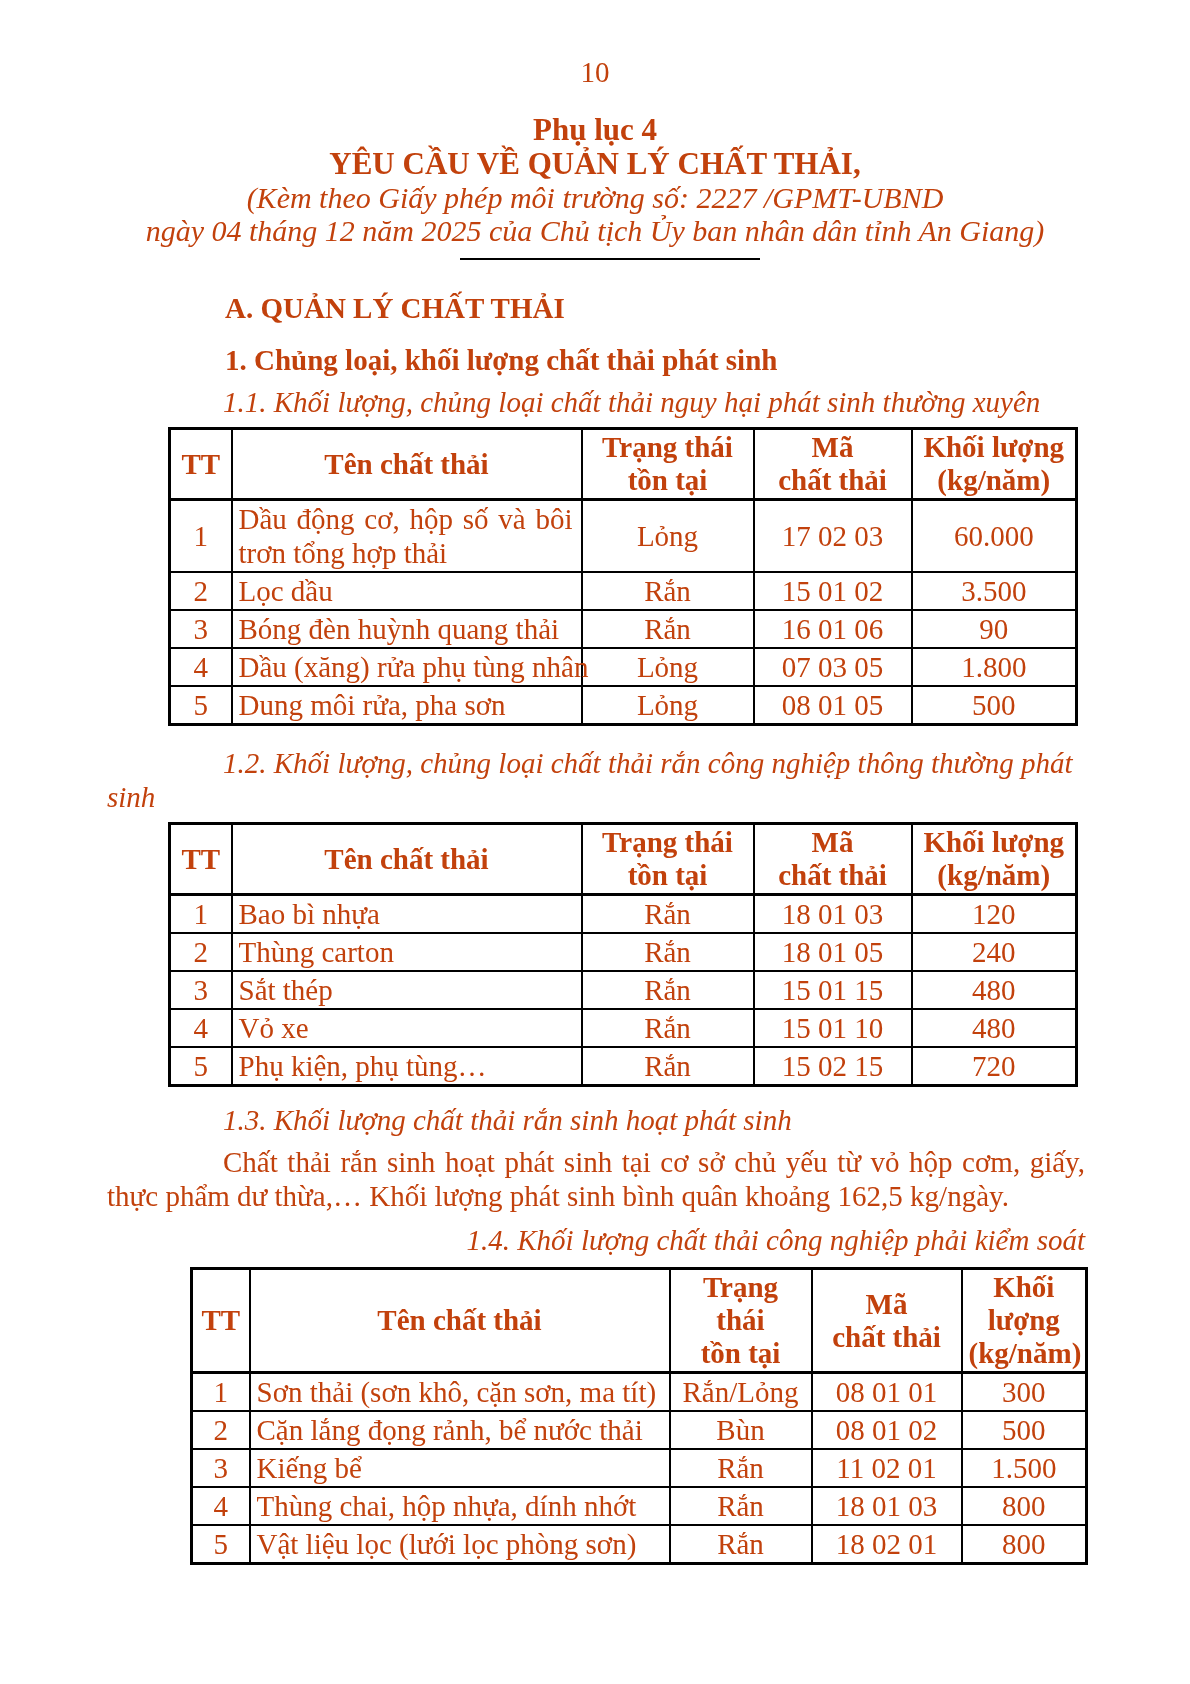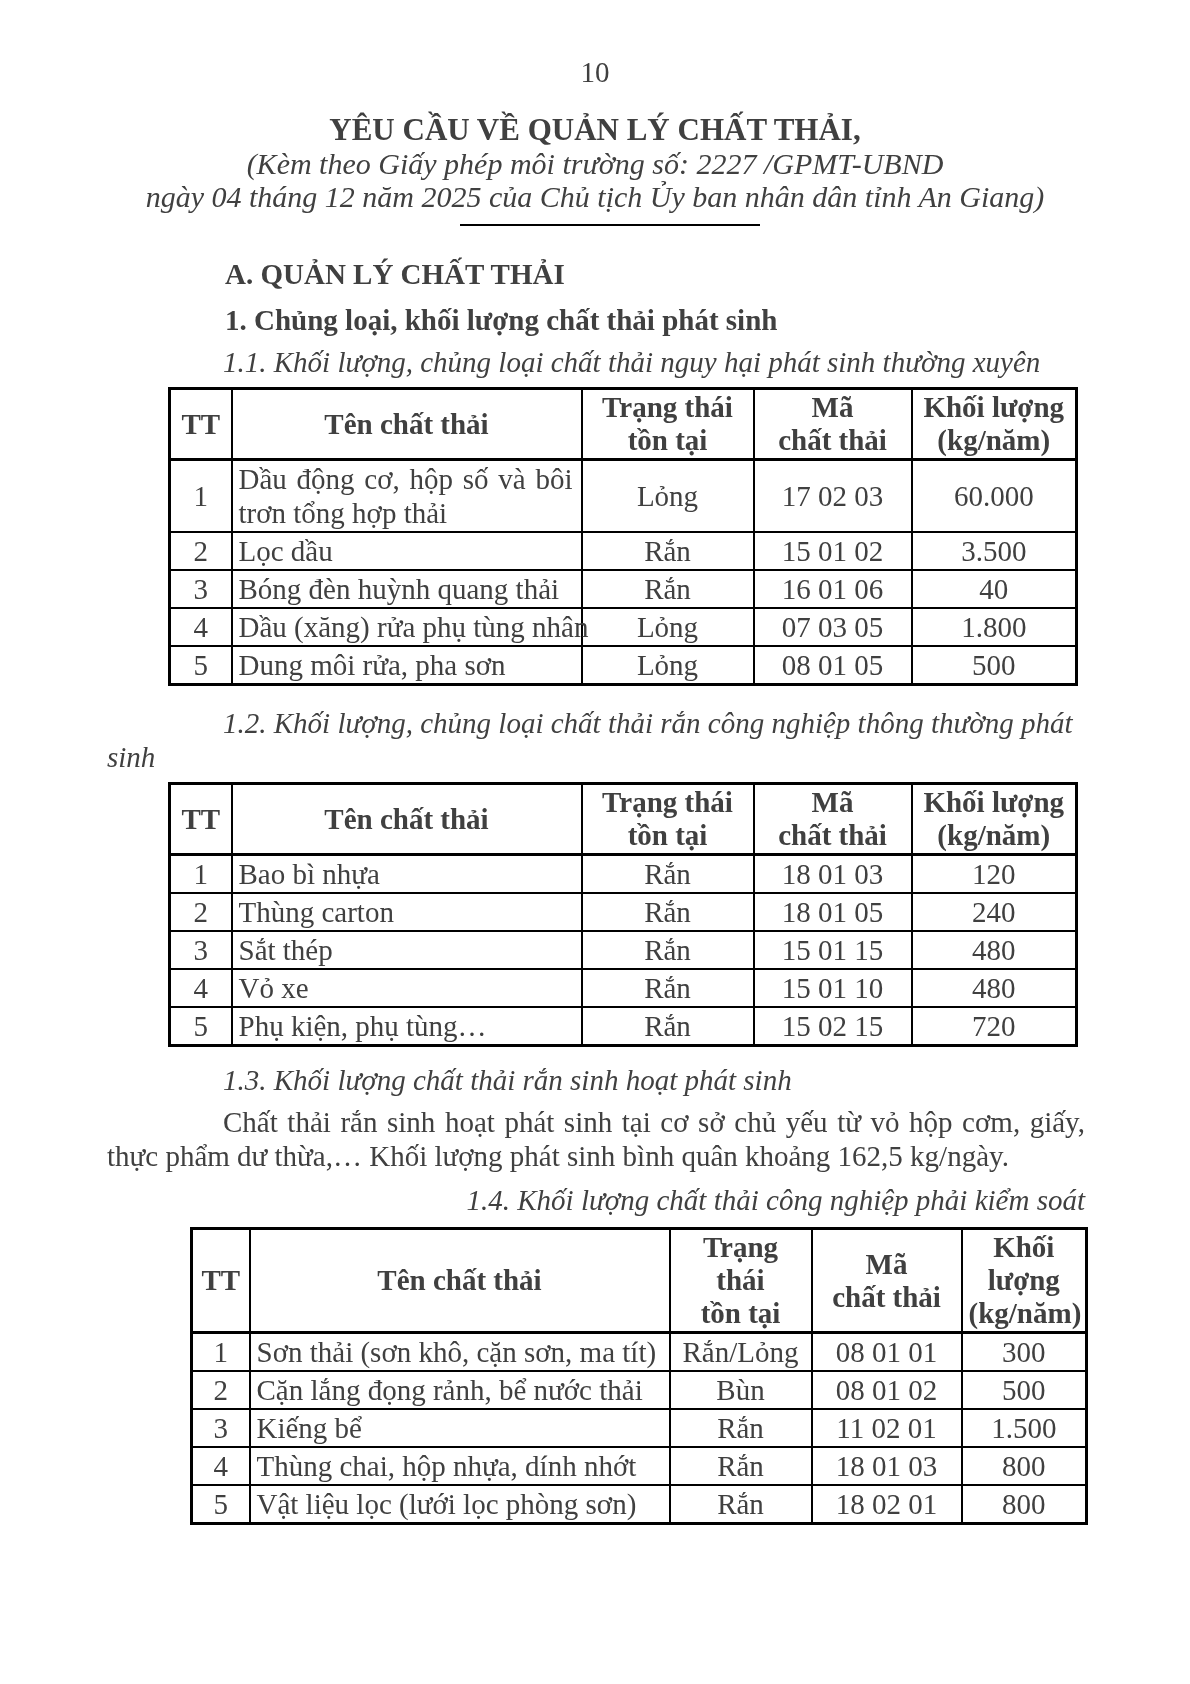--- a/index.html
+++ b/index.html
@@ -6,21 +6,21 @@
     margin: 0;
     padding: 0;
     background: #ffffff;
   }
   .page {
     position: relative;
     width: 1190px;
     height: 1684px;
     margin: 0 auto;
     background: #ffffff;
-    color: #404040;
+    color: #c2410c;
     font-family: "Liberation Serif", "DejaVu Serif", serif;
     font-size: 29px;
     box-sizing: border-box;
     padding-top: 56px;
     overflow: hidden;
   }
   .pageno {
     text-align: center;
     line-height: 33px;
   }
@@ -40,21 +40,21 @@
   }
   .separator {
     width: 300px;
     height: 0;
     border-top: 2px solid #000;
     margin: 11px auto 0 auto;
     position: relative;
     left: 15px;
   }
   .heading-a {
-    margin: 31px 0 12px 225px;
+    margin: 31px 0 18px 225px;
     font-weight: bold;
     line-height: 34px;
   }
   .heading-1 {
     margin: 9px 0 0 225px;
     font-weight: bold;
     line-height: 34px;
   }
   .sub-heading {
     margin: 8px 0 0 107px;
@@ -118,20 +118,21 @@
   .t14-heading { margin-top: 10px; text-align: right; }
 </style>
 </head>
 <body>
 
 <div class="page">
 
   <div class="pageno">10</div>
 
   <div class="doc-header">
+    <div class="bold-line">Phụ lục 4</div>
     <div class="bold-line">YÊU CẦU VỀ QUẢN LÝ CHẤT THẢI,</div>
     <div class="italic-line">(Kèm theo Giấy phép môi trường số: 2227 /GPMT-UBND</div>
     <div class="italic-line">ngày 04 tháng 12 năm 2025 của Chủ tịch Ủy ban nhân dân tỉnh An Giang)</div>
   </div>
 
   <div class="separator"></div>
 
   <div class="heading-a">A. QUẢN LÝ CHẤT THẢI</div>
   <div class="heading-1">1. Chủng loại, khối lượng chất thải phát sinh</div>
 
@@ -170,21 +171,21 @@
         <td class="cell-name nowrap">Lọc dầu</td>
         <td>Rắn</td>
         <td>15 01 02</td>
         <td>3.500</td>
       </tr>
       <tr>
         <td>3</td>
         <td class="cell-name nowrap">Bóng đèn huỳnh quang thải</td>
         <td>Rắn</td>
         <td>16 01 06</td>
-        <td>40</td>
+        <td>90</td>
       </tr>
       <tr>
         <td>4</td>
         <td class="cell-name nowrap">Dầu (xăng) rửa phụ tùng nhân</td>
         <td>Lỏng</td>
         <td>07 03 05</td>
         <td>1.800</td>
       </tr>
       <tr>
         <td>5</td>

